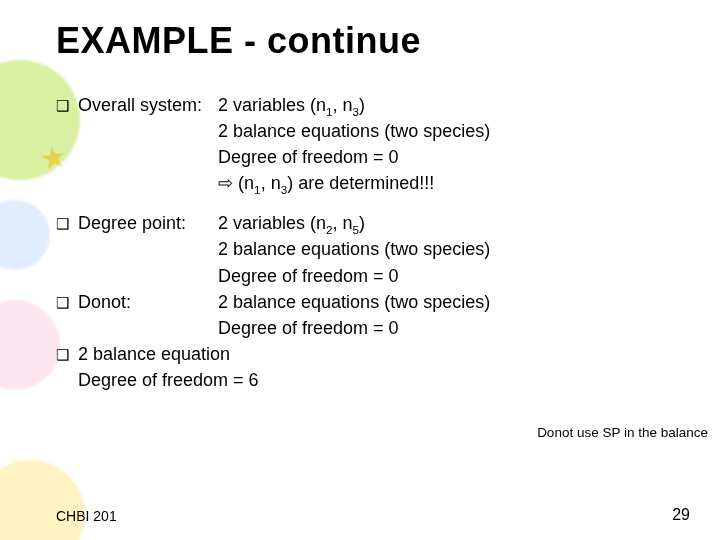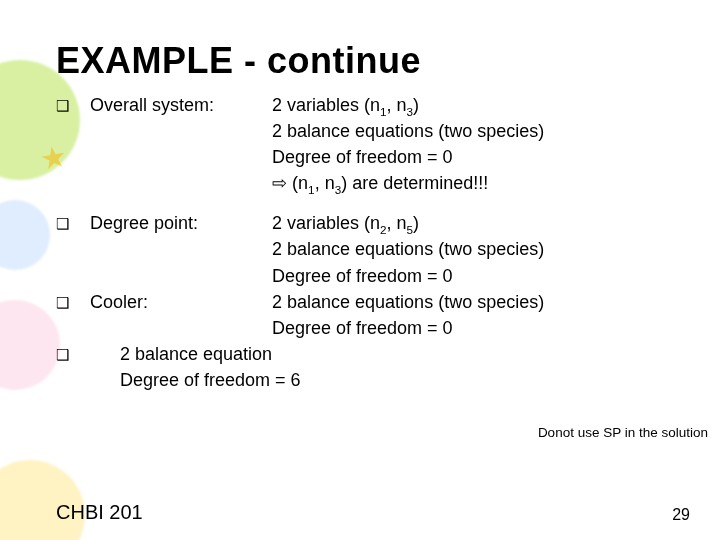--- a/index.html
+++ b/index.html
@@ -31,21 +31,20 @@
     opacity: 0.5;
     transform: rotate(-10deg);
   }
   .title {
     position: absolute;
     left: 56px;
     top: 20px;
     font-size: 36px;
     font-weight: bold;
     letter-spacing: 0.5px;
-    margin-top: 20px;
   }
   .content {
     position: absolute;
     left: 56px;
     top: 92px;
     width: 640px;
     font-size: 18px;
     line-height: 1.45;
   }
   .row {
@@ -55,45 +54,43 @@
   .bullet-cell {
     width: 22px;
     flex: 0 0 22px;
     font-family: Arial, sans-serif;
     font-size: 15px;
     padding-top: 3px;
   }
   .label-cell {
     width: 140px;
     flex: 0 0 140px;
-    padding-left: 12px;
   }
   .body-cell {
     flex: 1;
-    margin-left: 42px;
   }
   .sub {
     font-size: 0.65em;
     vertical-align: sub;
     line-height: 0;
   }
   .arrow {
     font-family: Arial, sans-serif;
   }
   .note {
     position: absolute;
     right: 12px;
     top: 425px;
     font-size: 13.5px;
   }
   .footer-left {
     position: absolute;
     left: 56px;
     bottom: 16px;
-    font-size: 20px;
+    font-size: 14px;
   }
   .footer-right {
     position: absolute;
     right: 30px;
     bottom: 16px;
     font-size: 16px;
   }
   .gap { height: 14px; }
 </style>
 </head>
@@ -135,32 +132,32 @@
       <div>
         <span>2 variables (n</span><span class="sub">2</span><span>, n</span><span class="sub">5</span><span>)</span>
       </div>
       <div> 2 balance equations (two species)</div>
       <div> Degree of freedom = 0</div>
     </div>
   </div>
 
   <div class="row">
     <div class="bullet-cell">❑</div>
-    <div class="label-cell">Cooler:</div>
+    <div class="label-cell">Donot:</div>
     <div class="body-cell">
       <div> 2 balance equations (two species)</div>
       <div> Degree of freedom = 0</div>
     </div>
   </div>
 
   <div class="row">
     <div class="bullet-cell">❑</div>
     <div class="body-cell">
       <div> 2 balance equation</div>
       <div> Degree of freedom = 6</div>
     </div>
   </div>
 
 </div>
 
-<div class="note">Donot use SP in the solution</div>
+<div class="note">Donot use SP in the balance</div>
 <div class="footer-left">CHBI 201</div>
 <div class="footer-right">29</div>
 
 </body></html>

